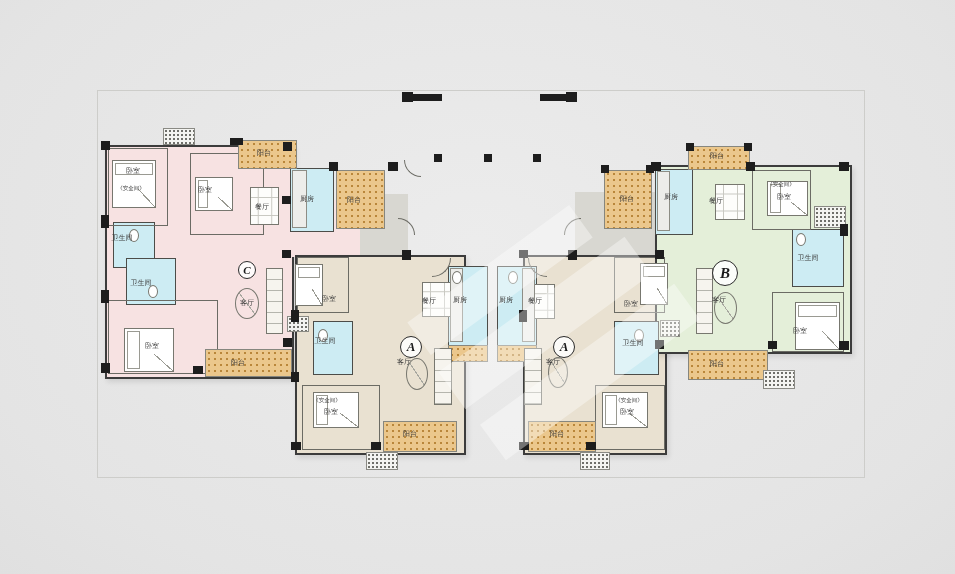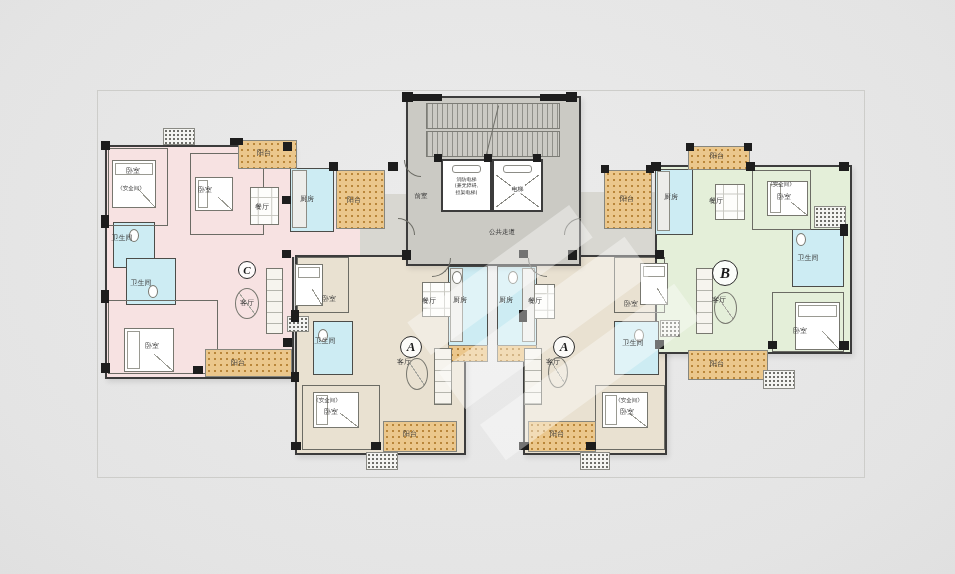--- a/index.html
+++ b/index.html
@@ -76,41 +76,20 @@
   .lobby-lbl{left:13px;top:98px;}
   .corridor-lbl{left:94px;top:134px;}
   #outline{position:absolute;left:97px;top:90px;width:766px;height:386px;border:1px solid #cdcdca;z-index:0;}
 </style>
 </head>
 <body>
 
 <div id="stage">
   <div id="outline"></div>
   <div id="plan">
-    <div id="core">
-      <div id="stairs">
-        <div class="flight f1"></div>
-        <div class="flight f2"></div>
-      </div>
-      <div class="elev elev1">
-        <div class="panel"></div>
-        <div class="elev-text">
-          <div>消防电梯</div>
-          <div>(兼无障碍,</div>
-          <div>担架电梯)</div>
-        </div>
-      </div>
-      <div class="elev elev2">
-        <div class="panel"></div>
-        <div class="xmark"></div>
-        <span class="elev-label">电梯</span>
-      </div>
-      <span class="core-lbl lobby-lbl">前室</span>
-      <span class="core-lbl corridor-lbl">公共走道</span>
-    </div>
   <div class="area walled f-pink" style="left: 105px; top: 145px; width: 185px; height: 230px;"></div>
       <div class="area f-pink" style="left: 285px; top: 200px; width: 112px; height: 57px;"></div>
       <div class="area f-corridor" style="left: 360px; top: 194px; width: 48px; height: 63px;"></div>
       <div class="area f-corridor" style="left: 575px; top: 192px; width: 80px; height: 66px;"></div>
       <div class="area walled f-tan" style="left: 295px; top: 255px; width: 167px; height: 196px;"></div>
       <div class="area walled f-tan" style="left: 523px; top: 255px; width: 140px; height: 196px;"></div>
       <div class="area walled f-green" style="left: 655px; top: 165px; width: 193px; height: 185px;"></div>
       <div class="area thin f-cyan" style="left: 290px; top: 168px; width: 42px; height: 62px;"></div>
       <div class="area thin f-cyan" style="left: 113px; top: 222px; width: 40px; height: 44px;"></div>
       <div class="area thin f-cyan" style="left: 126px; top: 258px; width: 48px; height: 45px;"></div>

